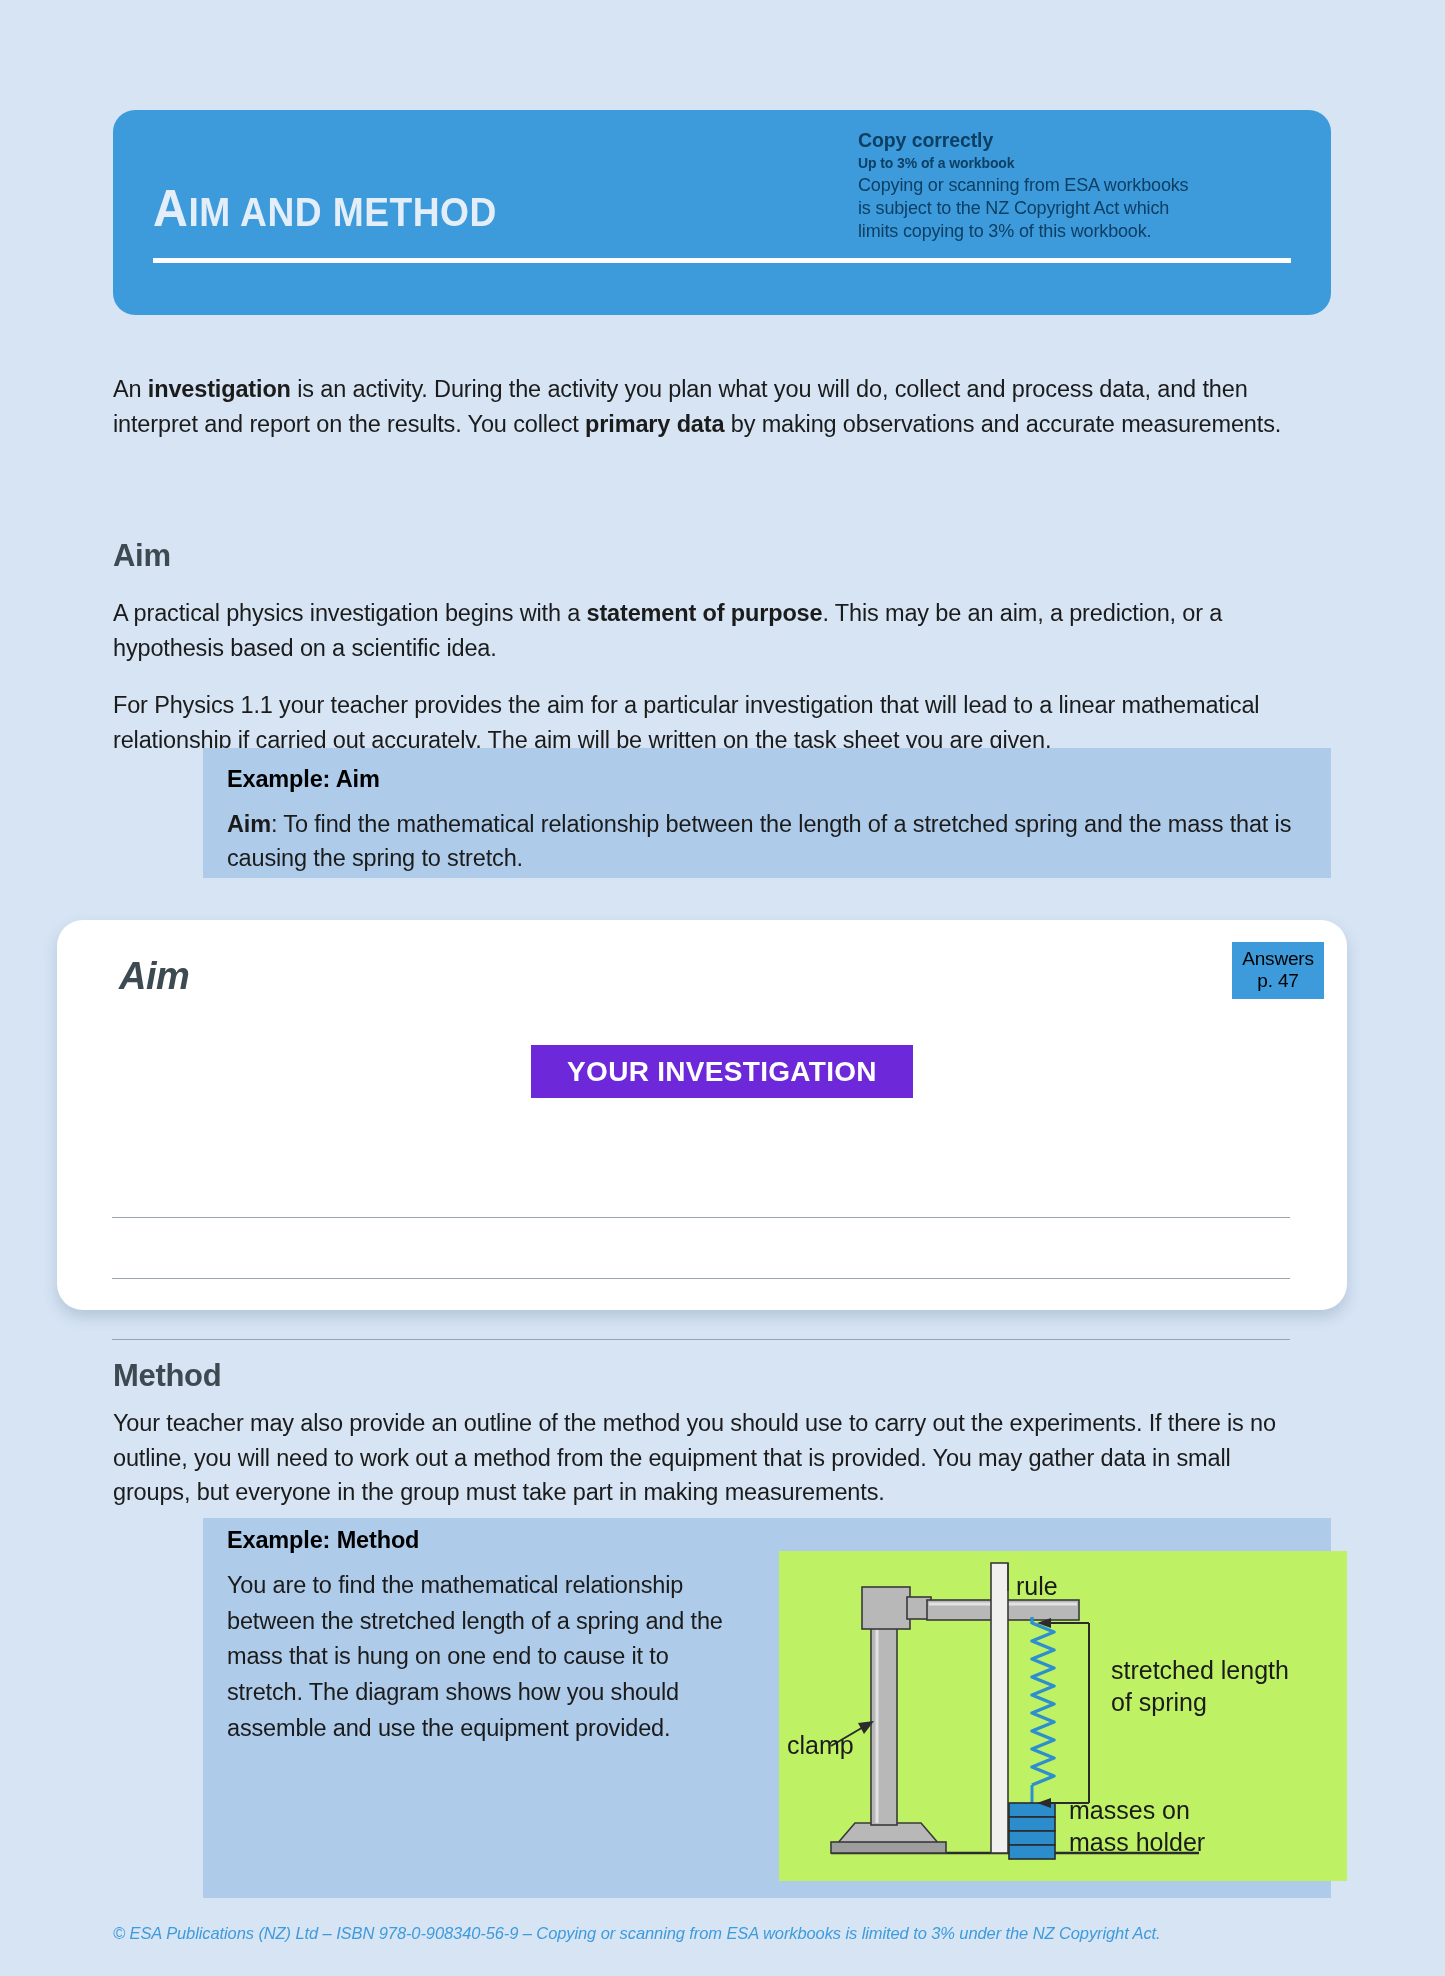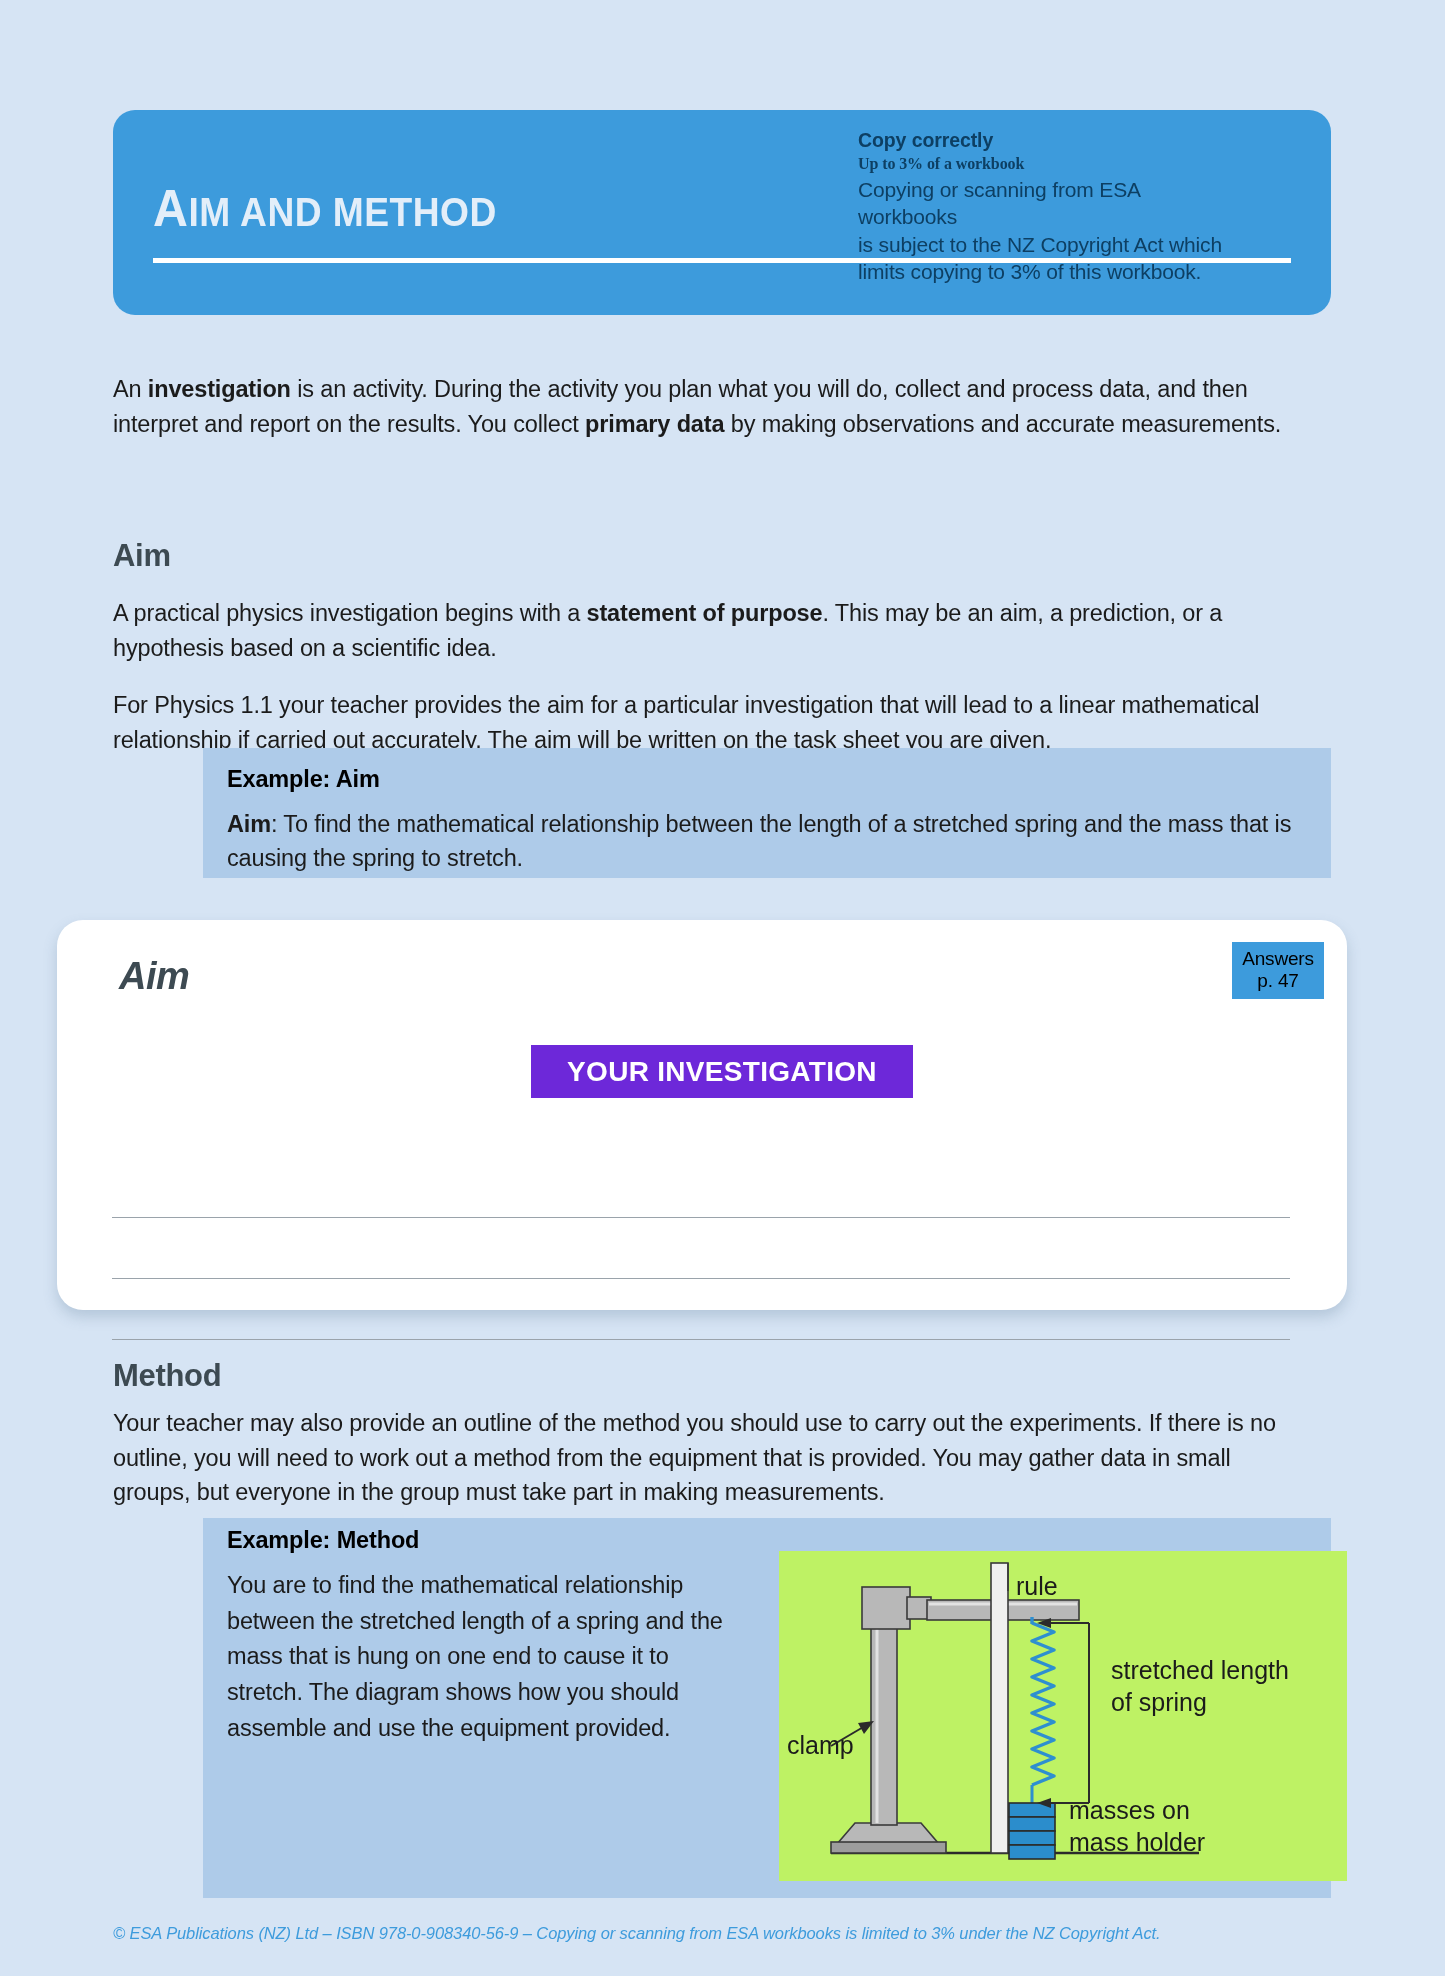--- a/index.html
+++ b/index.html
@@ -67,28 +67,27 @@
     color: #0d3f63;
     line-height: 1.30;
   }
   .copy-title {
     font-size: 19.5px;
     font-weight: bold;
     letter-spacing: -0.1px;
     margin-bottom: 1px;
   }
   .copy-sub {
-    font-size: 16px;
+    font-size: 14px;
     font-weight: bold;
     letter-spacing: -0.1px;
     margin-bottom: 1px;
-    font-family: Liberation Serif, serif;
   }
   .copy-line {
-    font-size: 21px;
+    font-size: 18px;
     letter-spacing: -0.15px;
   }
 
   
   .body-text {
     position: absolute;
     font-size: 23.5px;
     line-height: 1.47;
     color: #1b1b1b;
     letter-spacing: -0.15px;

